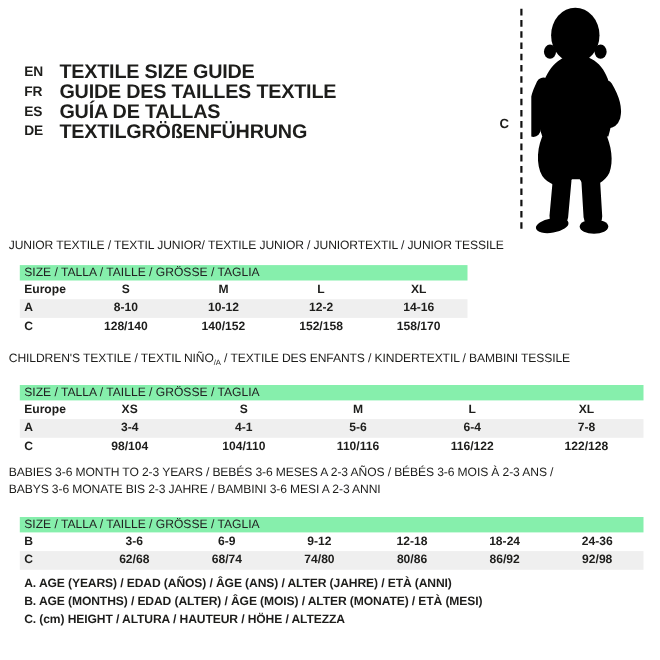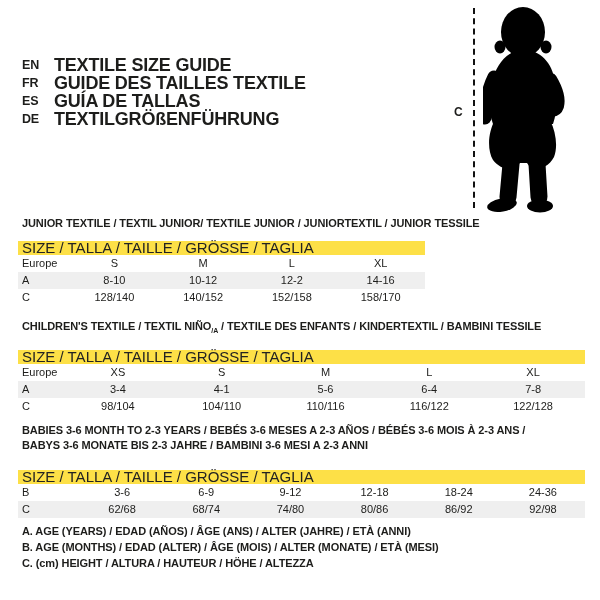--- a/index.html
+++ b/index.html
@@ -18,39 +18,39 @@
   .lang-label { font-weight:bold; font-size:18px; letter-spacing:-0.2px; white-space:nowrap; }
 
   
   .figure { position:absolute; left:450px; top:2px; width:148px; height:214px; }
   .dash-line { position:absolute; left:23px; top:6px; height:200px; width:0; border-left:2px dashed #111; }
   .height-label { position:absolute; left:4px; top:103px; font-size:12px; font-weight:bold; }
   .baby-svg { position:absolute; left:33px; top:2px; }
 
   
   .table-title {
-    position:absolute; left:22px; font-size:11px; font-weight:bold;
+    position:absolute; left:8px; font-size:11px; font-weight:normal;
     letter-spacing:-0.1px; white-space:nowrap; line-height:15px;
   }
   #t1-title { top:216px; }
   #t2-title { top:319px; }
   #t3-title { top:423px; white-space:normal; width:560px; }
   .table-title sub { font-size:7px; }
 
   
   .size-table { position:absolute; left:18px; }
   #t1 { top:241px; width:407px; }
   #t2 { top:350px; width:567px; }
   #t3 { top:470px; width:567px; }
 
   .size-bar {
-    height:14px; line-height:14px; background:#fde047;
-    font-size:15px; padding-left:4px; color:#222; white-space:nowrap;
+    height:14px; line-height:14px; background:#86efac;
+    font-size:11px; padding-left:4px; color:#222; white-space:nowrap;
   }
-  .grid-row { display:grid; height:17px; line-height:17px; font-size:11px; }
+  .grid-row { display:grid; height:17px; line-height:17px; font-size:11px;font-weight:bold; }
   #t1 .grid-row { grid-template-columns:52px repeat(4,1fr); }
   #t2 .grid-row { grid-template-columns:48px repeat(5,1fr); }
   #t3 .grid-row { grid-template-columns:62px repeat(6,1fr); }
   .row-label { padding-left:4px; text-align:left; }
   .cell { text-align:center; }
   .shaded { background:#efefef; }
 
   
   .legend { position:absolute; left:22px; top:523px; }
   .legend-line { font-size:11px; font-weight:bold; line-height:16px; letter-spacing:-0.1px; white-space:nowrap; }

